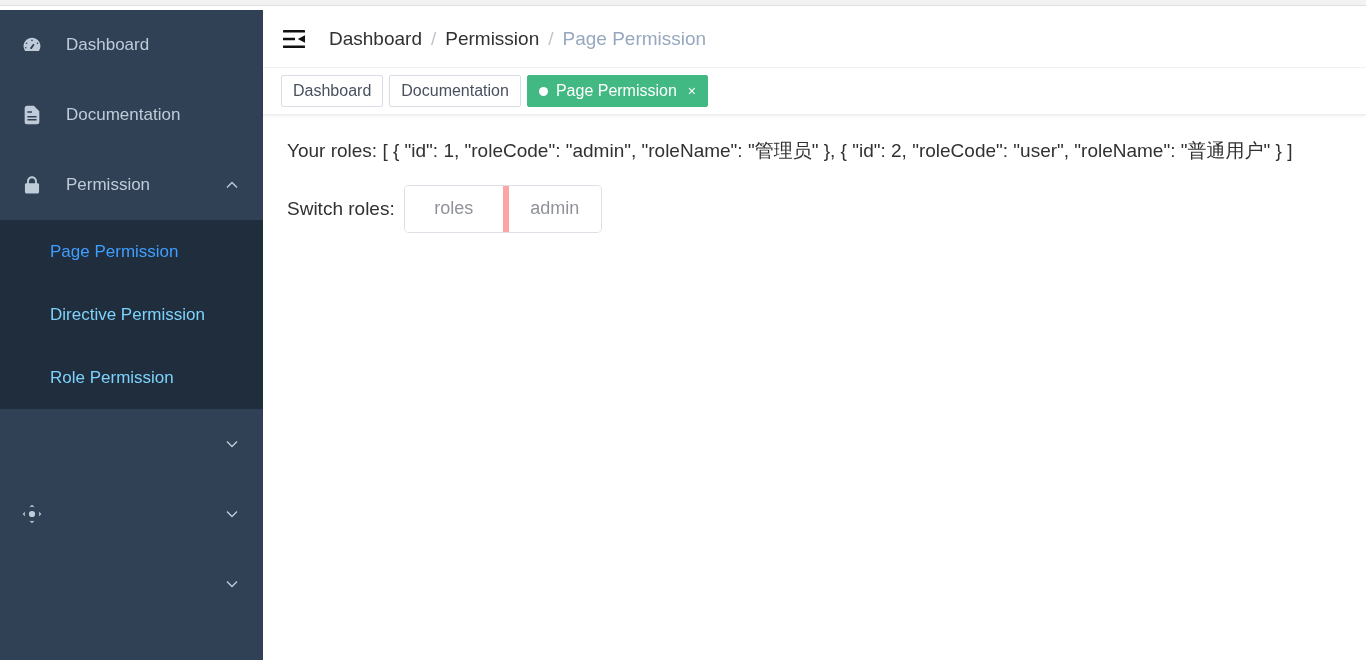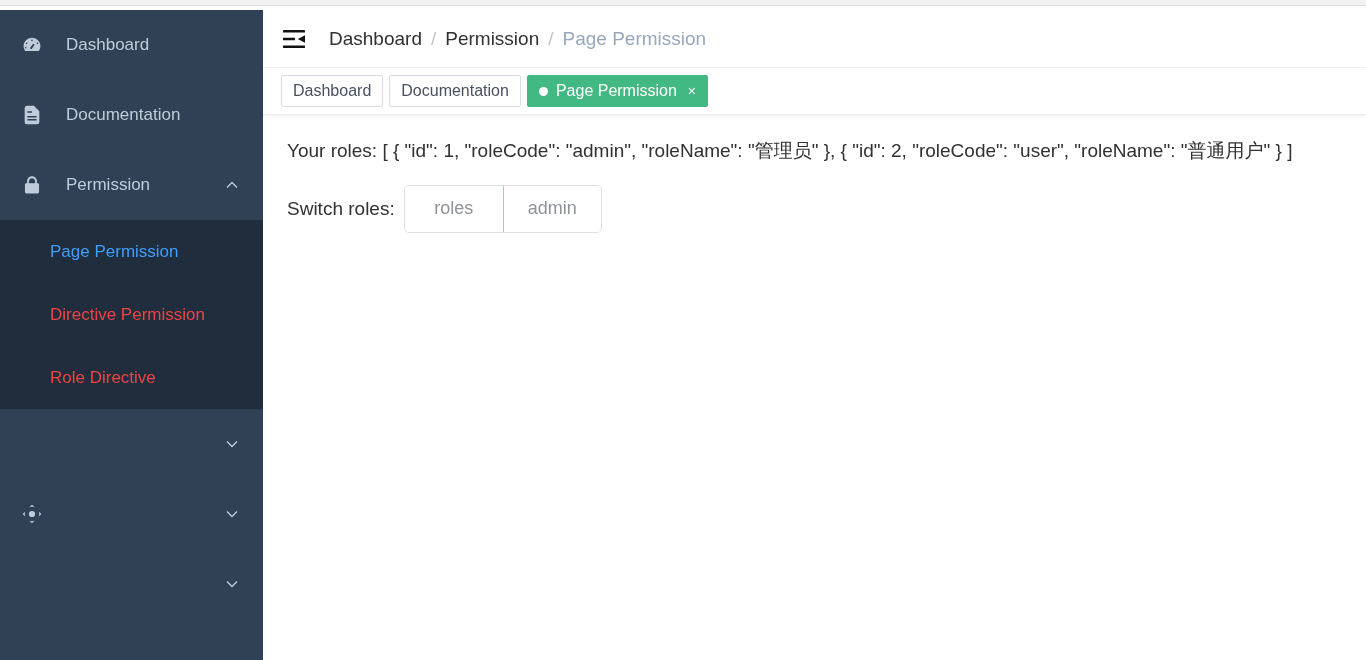--- a/index.html
+++ b/index.html
@@ -69,21 +69,21 @@
 
   
   #submenu {
     background: #1f2d3d;
   }
   .submenu-item {
     height: 63px;
     display: flex;
     align-items: center;
     padding-left: 50px;
-    color: #ef4444;
+    color: #7dd3fc;
     font-size: 17px;
     cursor: pointer;
     white-space: nowrap;
   }
   .submenu-item.active { color: #409eff; }
 
   
   #main {
     position: absolute;
     left: 263px; top: 0;
@@ -188,21 +188,21 @@
   .radio-btn {
     height: 46px;
     min-width: 98px;
     padding: 0 20px;
     display: inline-flex;
     align-items: center;
     justify-content: center;
     font-size: 18px;
     color: #8f9399;
     background: #ffffff;
-    border-left: 1px solid #fca5a5;
+    border-left: 6px solid #fca5a5;
     cursor: pointer;
     user-select: none;
   }
   .radio-btn:first-child { border-left: none; }
 </style>
 </head>
 <body>
 
 <div id="chrome-strip"></div>
 
@@ -244,21 +244,21 @@
     </div>
 
     <div id="submenu">
       <div class="submenu-item active">
         <span>Page Permission</span>
       </div>
       <div class="submenu-item">
         <span>Directive Permission</span>
       </div>
       <div class="submenu-item">
-        <span>Role Directive</span>
+        <span>Role Permission</span>
       </div>
     </div>
 
     <div class="menu-item blank">
       <span class="mi-label"></span>
       <span class="mi-arrow">
         <svg width="12" height="8" viewBox="0 0 12 8" fill="none" stroke="currentColor" stroke-width="1.4">
           <path d="M1 1.5 6 6.5 11 1.5"></path>
         </svg>
       </span>

